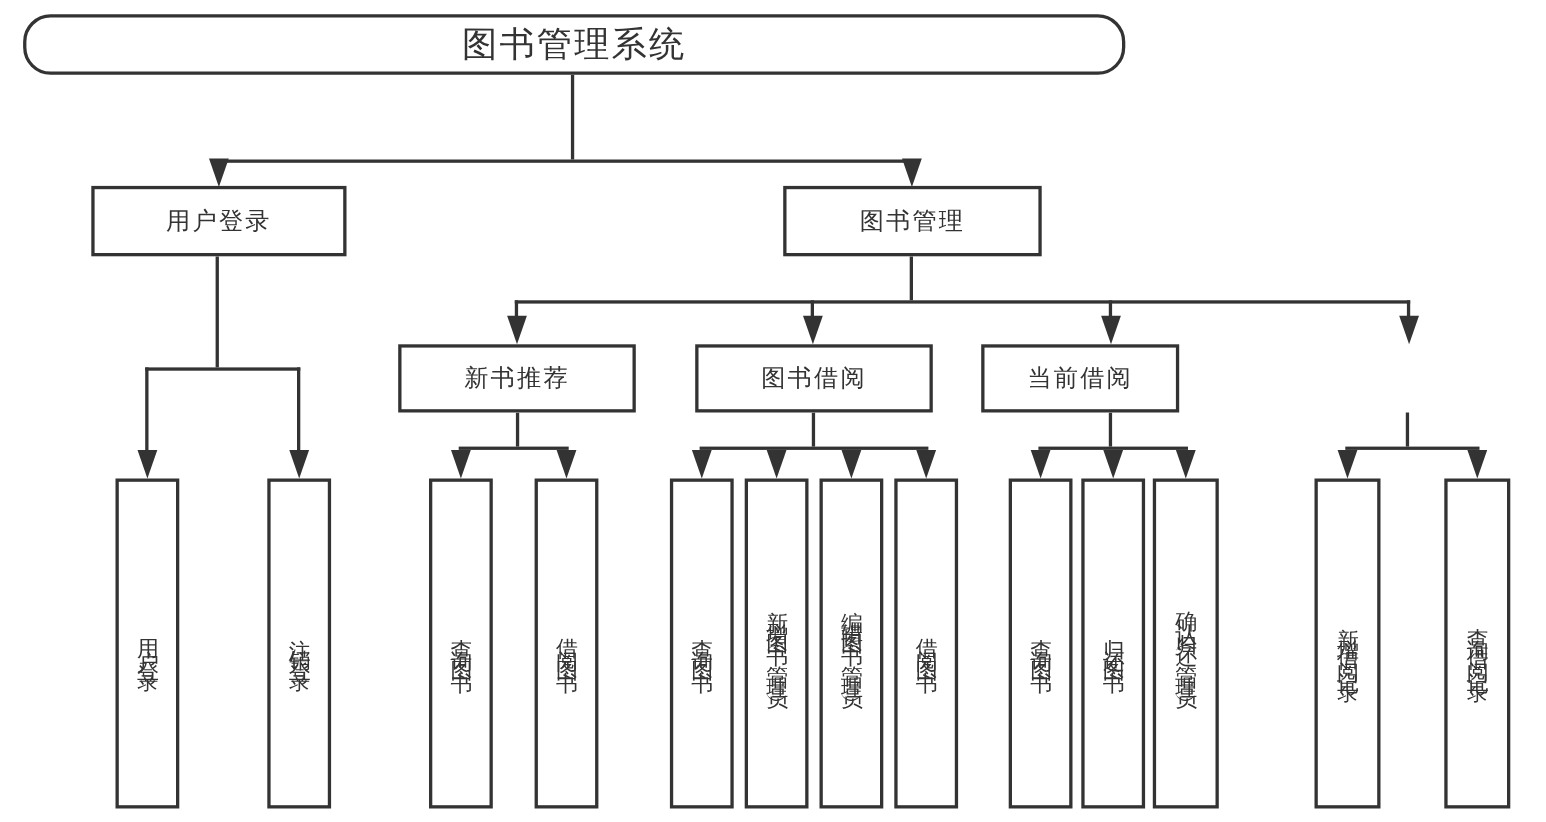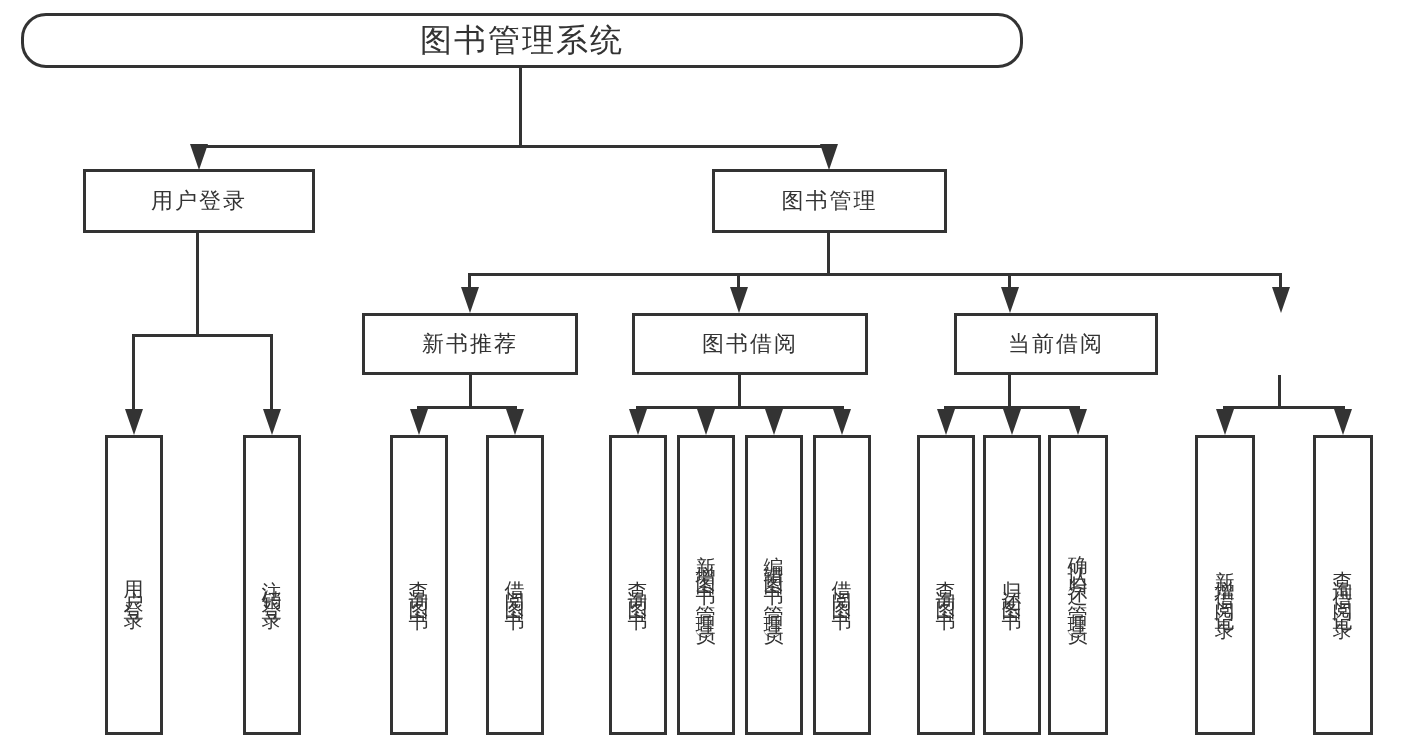--- a/index.html
+++ b/index.html
@@ -85,22 +85,22 @@
   <div class="line" style="left:468px; top:273px; width:3px; height:16px;"></div>
   <div class="line" style="left:737px; top:273px; width:3px; height:16px;"></div>
   <div class="line" style="left:1008px; top:273px; width:3px; height:16px;"></div>
   <div class="line" style="left:1279px; top:273px; width:3px; height:16px;"></div>
   <div class="arrow" style="left:461px; top:287px;"></div>
   <div class="arrow" style="left:730px; top:287px;"></div>
   <div class="arrow" style="left:1001px; top:287px;"></div>
   <div class="arrow" style="left:1272px; top:287px;"></div>
 
   <div class="box hbox" style="left:362px; top:313px; width:216px; height:62px;">新书推荐</div>
-  <div class="box hbox" style="left:632px; top:313px; width:236px; height:62px;">图书借阅</div>
-  <div class="box hbox" style="left:954px; top:313px; width:204px; height:62px;">当前借阅</div>
+  <div class="box hbox" style="left:632px; top:313px; width:216px; height:62px;">图书借阅</div>
+  <div class="box hbox" style="left:892px; top:313px; width:180px; height:62px;">当前借阅</div>
 
   <div class="line" style="left:469px; top:375px; width:3px; height:31px;"></div>
   <div class="line" style="left:417px; top:406px; width:100px; height:3px;"></div>
   <div class="arrow" style="left:410px; top:409px;"></div>
   <div class="arrow" style="left:506px; top:409px;"></div>
 
   <div class="line" style="left:738px; top:375px; width:3px; height:31px;"></div>
   <div class="line" style="left:636px; top:406px; width:208px; height:3px;"></div>
   <div class="arrow" style="left:629px; top:409px;"></div>
   <div class="arrow" style="left:697px; top:409px;"></div>

